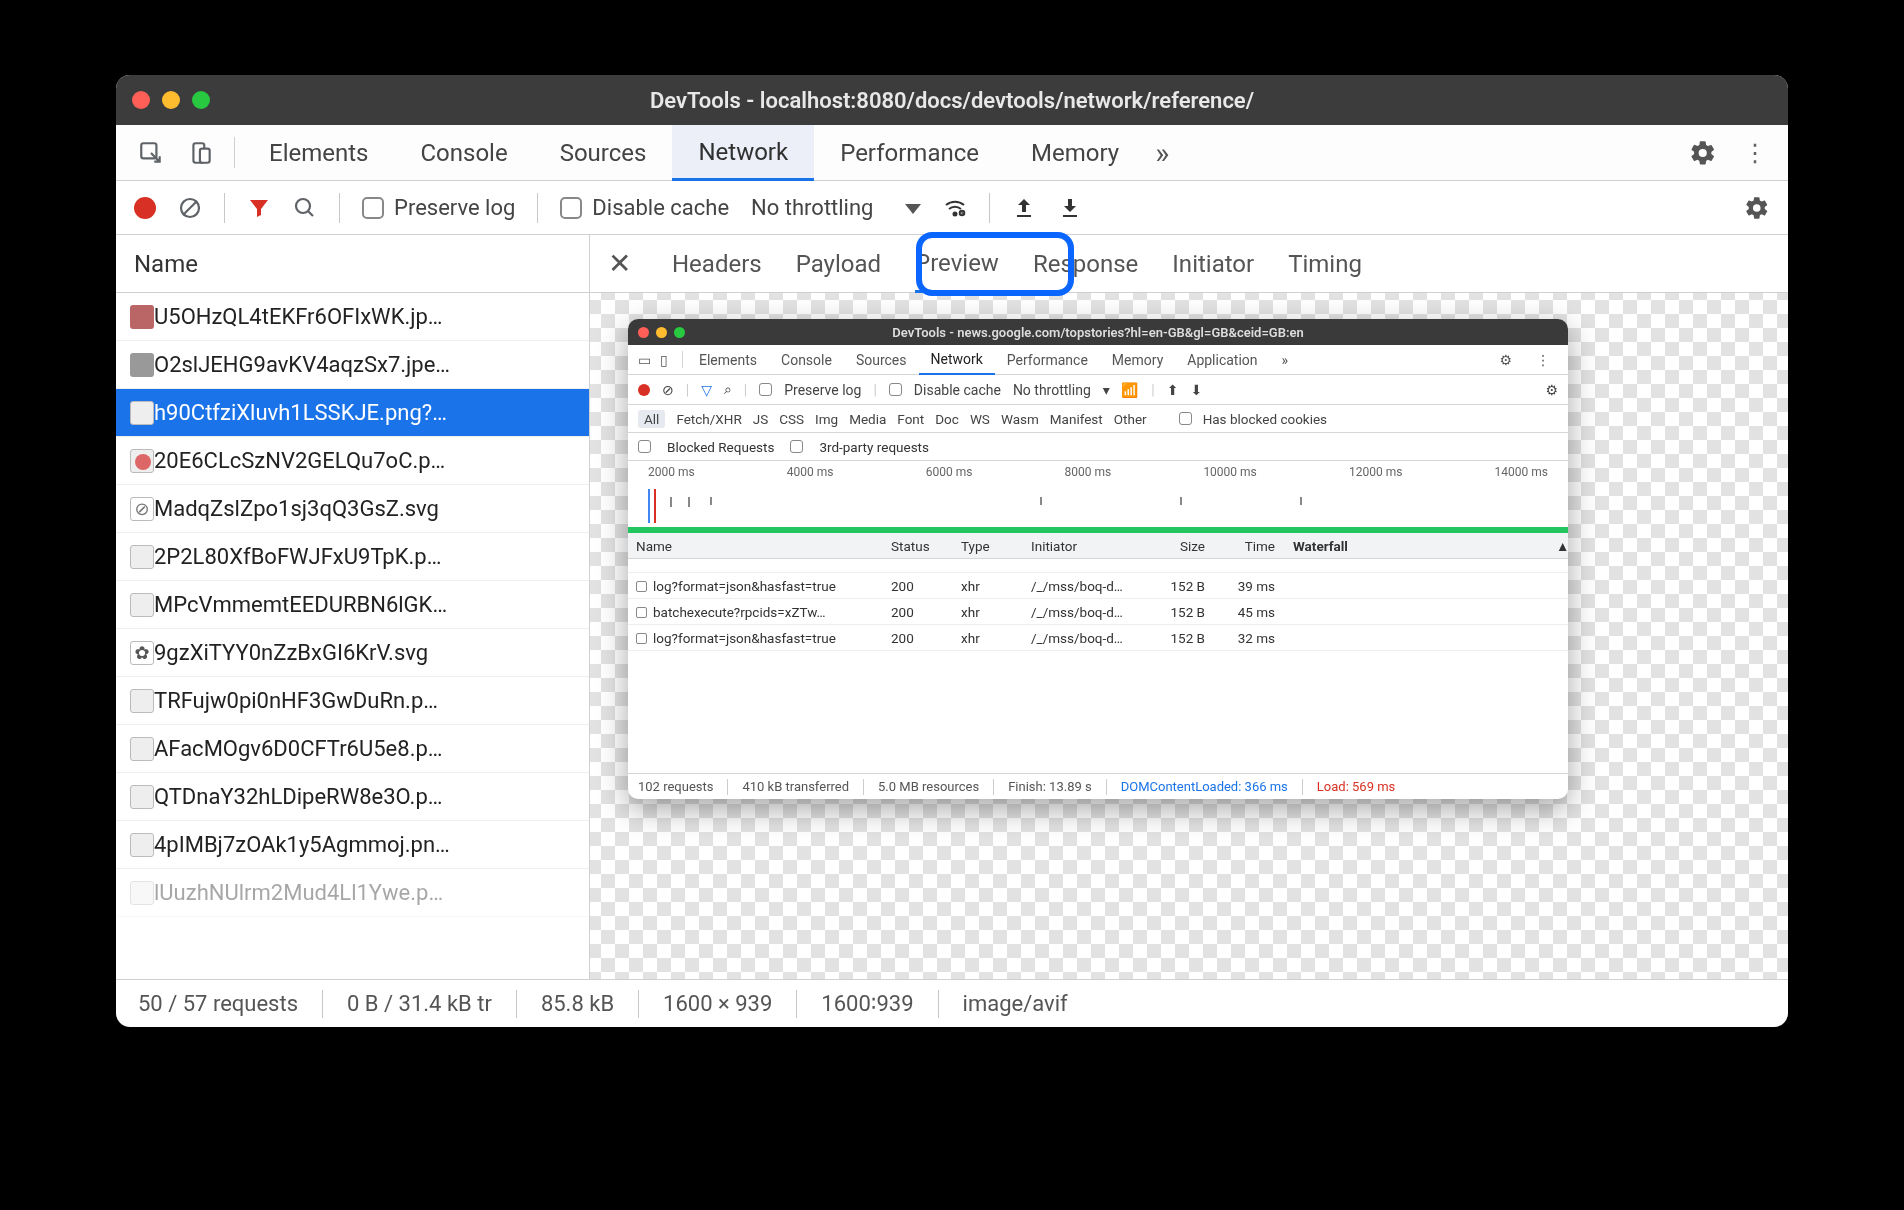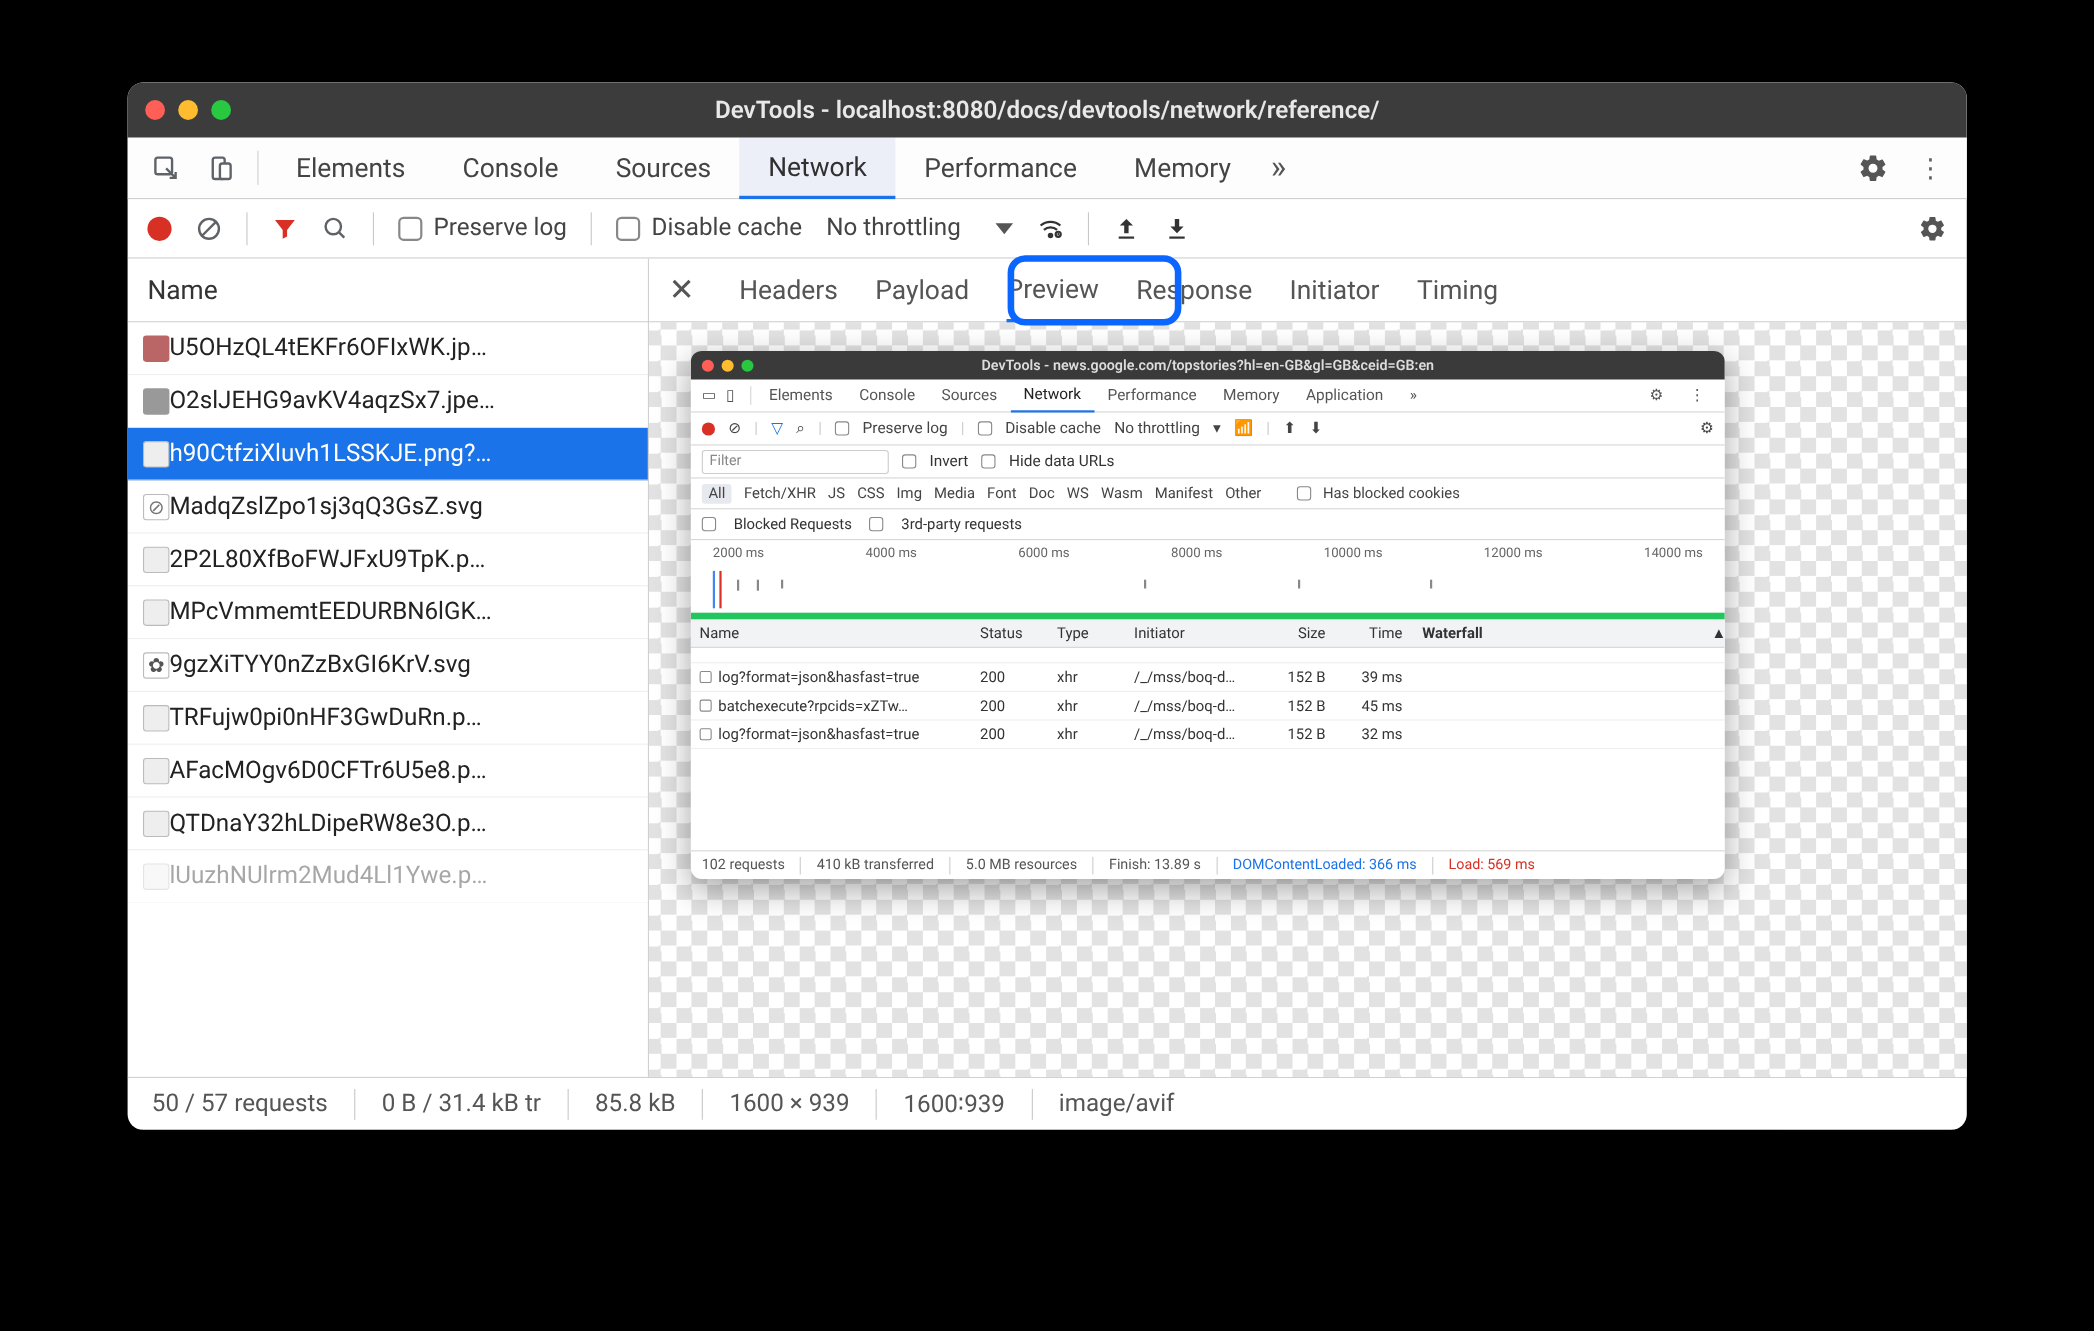--- a/index.html
+++ b/index.html
@@ -197,20 +197,24 @@
           </div>
         <div class="row">
             <div class="thumb" style="background:#999"></div>
             <span>O2slJEHG9avKV4aqzSx7.jpe…</span>
           </div>
         <div class="row selected">
             <div class="thumb img"></div>
             <span>h90CtfziXluvh1LSSKJE.png?…</span>
           </div>
         <div class="row">
+            <div class="thumb img jpdot"></div>
+            <span>20E6CLcSzNV2GELQu7oC.p…</span>
+          </div>
+        <div class="row">
             <div class="thumb ban">⊘</div>
             <span>MadqZslZpo1sj3qQ3GsZ.svg</span>
           </div>
         <div class="row">
             <div class="thumb img"></div>
             <span>2P2L80XfBoFWJFxU9TpK.p…</span>
           </div>
         <div class="row">
             <div class="thumb img"></div>
             <span>MPcVmmemtEEDURBN6lGK…</span>
@@ -223,20 +227,24 @@
             <div class="thumb img"></div>
             <span>TRFujw0pi0nHF3GwDuRn.p…</span>
           </div>
         <div class="row">
             <div class="thumb img"></div>
             <span>AFacMOgv6D0CFTr6U5e8.p…</span>
           </div>
         <div class="row">
             <div class="thumb img"></div>
             <span>QTDnaY32hLDipeRW8e3O.p…</span>
+          </div>
+        <div class="row">
+            <div class="thumb img"></div>
+            <span>4pIMBj7zOAk1y5Agmmoj.pn…</span>
           </div>
         <div class="row" style="opacity:.4">
             <div class="thumb img"></div>
             <span>lUuzhNUlrm2Mud4Ll1Ywe.p…</span>
           </div>
       </div>
     </div>
 
     <div class="right">
       <div class="rtabs">
@@ -288,27 +296,20 @@
             <div class="mini-chkbox"></div>
               <span>Disable cache</span>
             <span>No throttling</span>
               <span>▾</span>
             <span>📶</span>
             <span style="color:#ccc">|</span>
             <span>⬆</span>
             <span>⬇</span>
             <div style="flex:1"></div>
             <span>⚙</span>
-          </div>
-          <div class="mini-row2">
-            <div class="mini-filter">Filter</div>
-            <div class="mini-chkbox"></div>
-              <span>Invert</span>
-            <div class="mini-chkbox"></div>
-              <span>Hide data URLs</span>
           </div>
           <div class="mini-ftypes">
             <span class="ft active">All</span>
             <span class="ft">Fetch/XHR</span>
               <span class="ft">JS</span>
               <span class="ft">CSS</span>
               <span class="ft">Img</span>
               <span class="ft">Media</span>
               <span class="ft">Font</span>
               <span class="ft">Doc</span>

